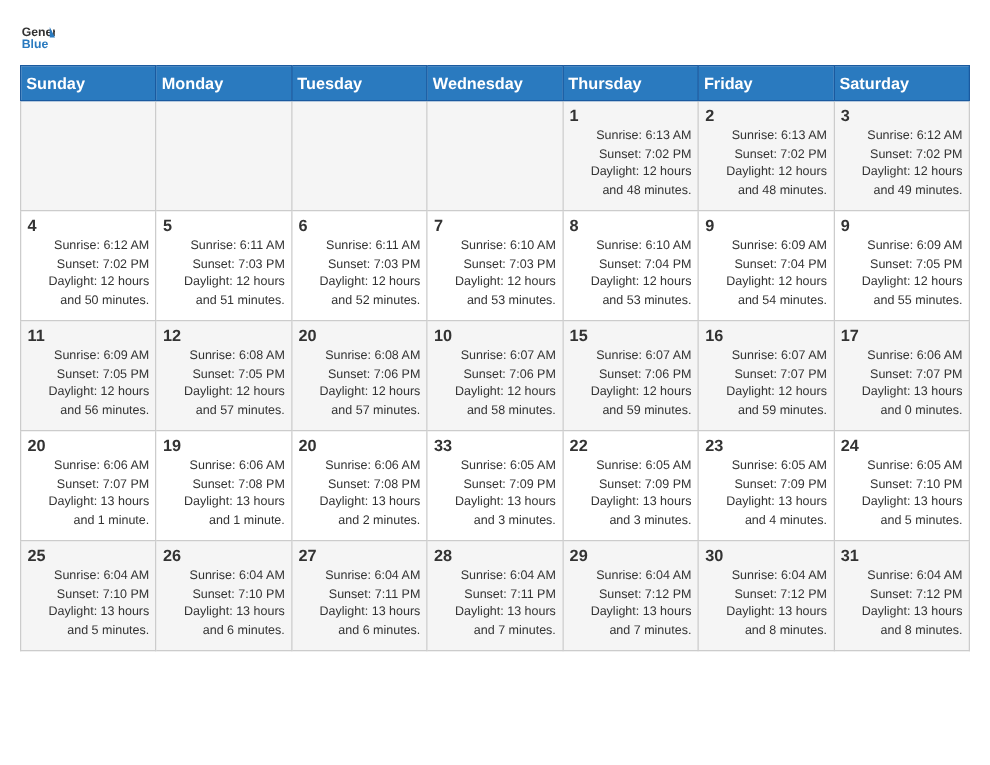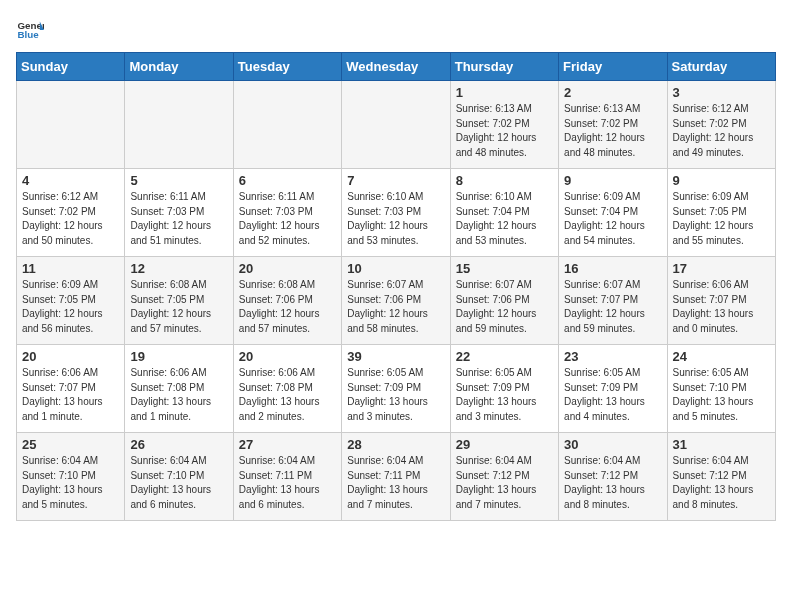--- a/index.html
+++ b/index.html
@@ -69,20 +69,21 @@
     }
     .day-number {
       font-weight: bold;
       font-size: 13px;
       margin-bottom: 2px;
     }
     .day-info {
       font-size: 10px;
       color: #333;
       line-height: 1.45;
+      text-align: right;
     }
   </style>
 </head>
 <body>
 
 <div class="header">
   <div class="logo">
     <svg class="logo-icon" viewBox="0 0 40 40" xmlns="http://www.w3.org/2000/svg">
       <text x="2" y="18" font-size="14" font-weight="bold" fill="#333">General</text>
       <text x="2" y="32" font-size="14" font-weight="bold" fill="#2a7abf">Blue</text>
@@ -253,21 +254,21 @@
 and 1 minute.</div>
         </td>
         <td>
           <div class="day-number">20</div>
           <div class="day-info" style="white-space: pre-line;">Sunrise: 6:06 AM
 Sunset: 7:08 PM
 Daylight: 13 hours
 and 2 minutes.</div>
         </td>
         <td>
-          <div class="day-number">39</div>
+          <div class="day-number">33</div>
           <div class="day-info" style="white-space: pre-line;">Sunrise: 6:05 AM
 Sunset: 7:09 PM
 Daylight: 13 hours
 and 3 minutes.</div>
         </td>
         <td>
           <div class="day-number">22</div>
           <div class="day-info" style="white-space: pre-line;">Sunrise: 6:05 AM
 Sunset: 7:09 PM
 Daylight: 13 hours

